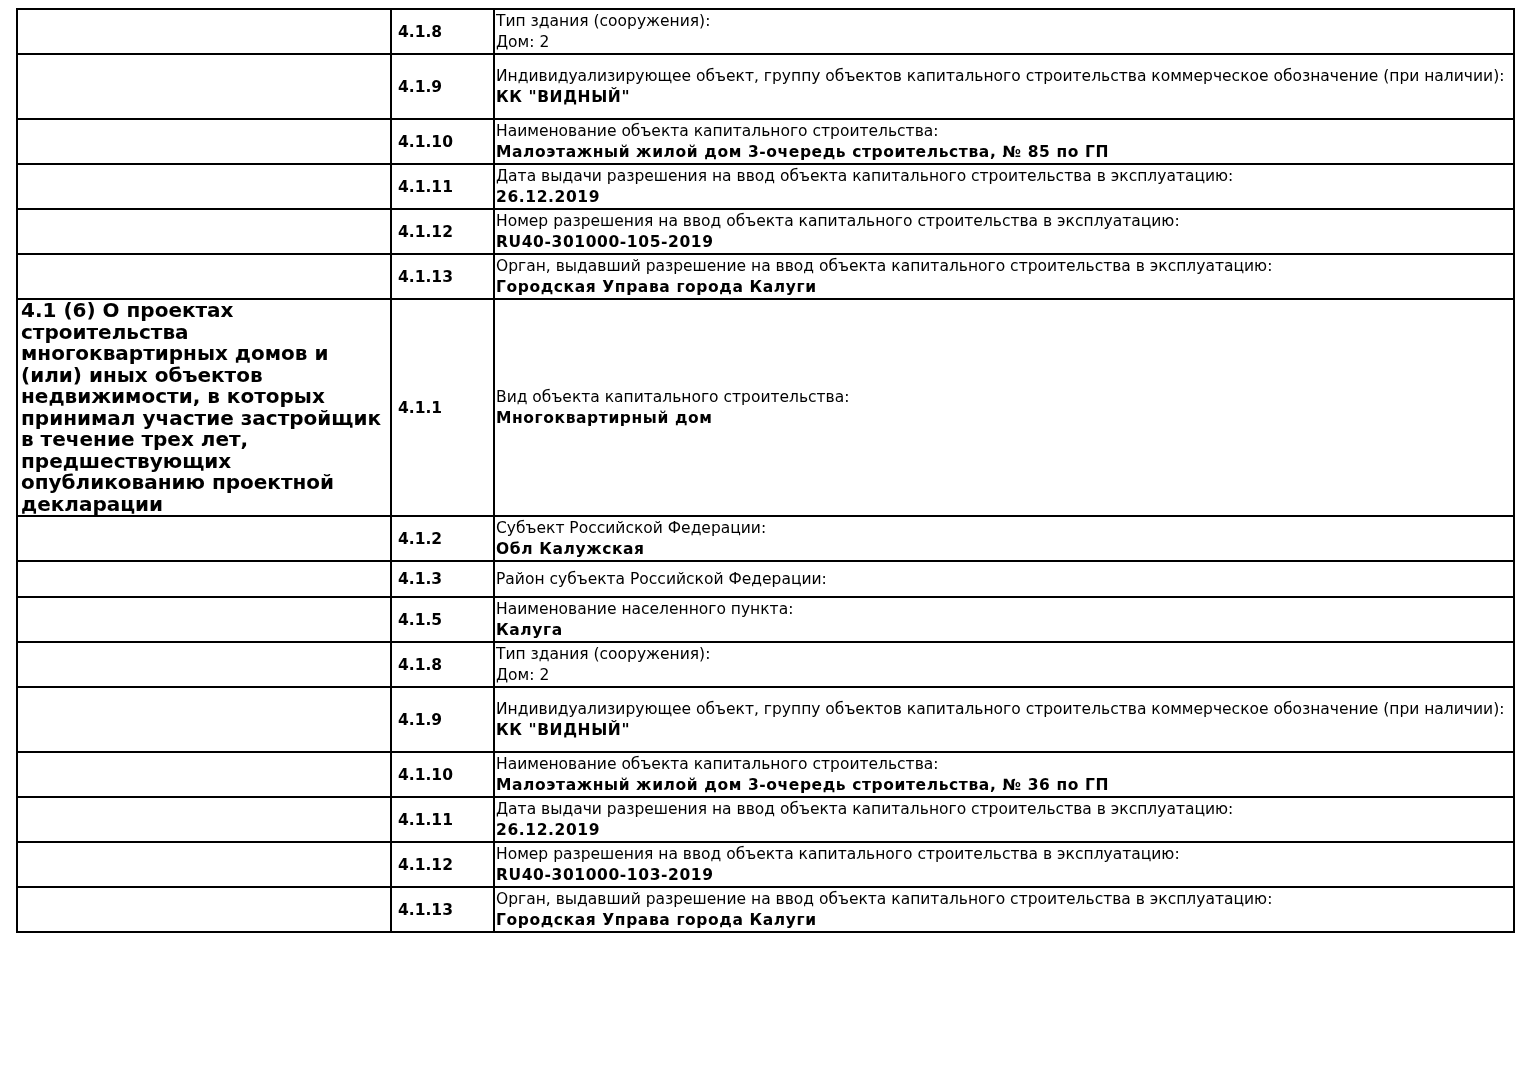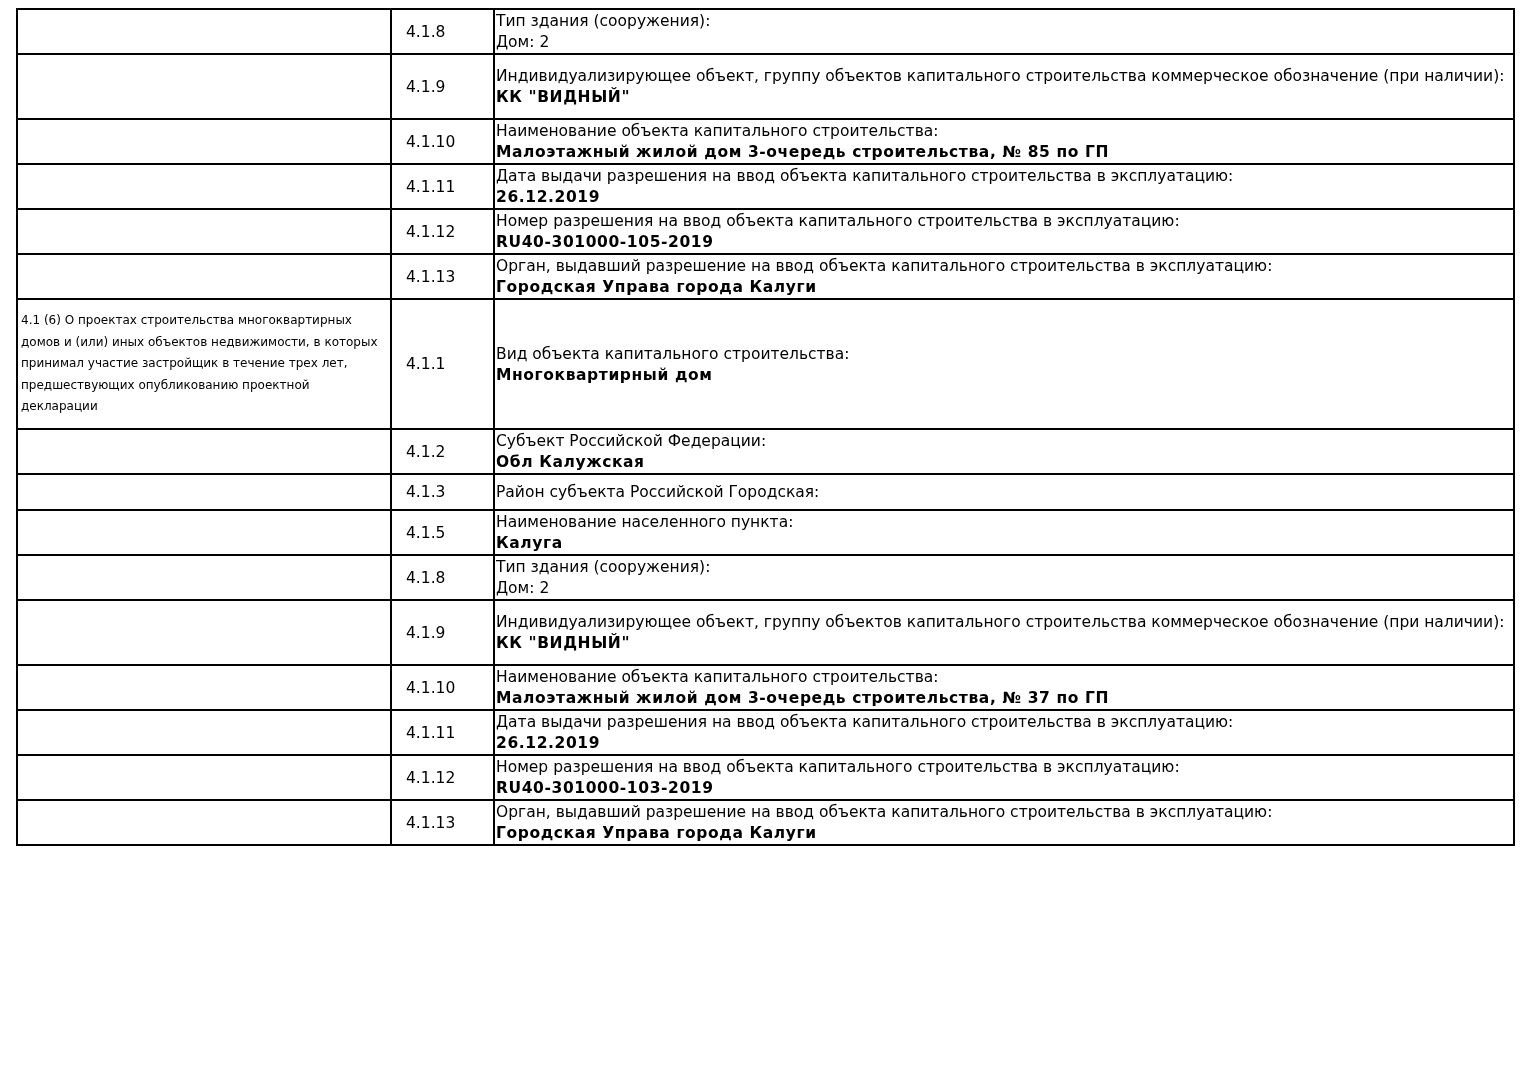--- a/index.html
+++ b/index.html
@@ -24,26 +24,28 @@
     table-layout: fixed;
   }
   .doc-table td {
     border: 2px solid #000000;
     vertical-align: middle;
     overflow: hidden;
     word-wrap: break-word;
   }
   td.col-section {
     padding: 0 3px;
-    font-size: 12px;
+    font-size: 20px;
     line-height: 21.5px;
+    font-weight: bold;
   }
   td.col-item {
-    padding: 0 14px;
+    padding: 0 6px;
     font-size: 15.5px;
+    font-weight: bold;
   }
   td.col-content {
     padding: 1px 5px 0 1px;
     font-size: 15.5px;
     line-height: 21px;
   }
   .field-label { font-weight: normal; }
   .field-value { font-weight: normal; }
   .field-value.value-bold {
     font-weight: bold;
@@ -157,21 +159,21 @@
     </td>
   </tr>
       <tr style="height: 36px; margin-top: 40px;">
     <td class="col-section">
       <div class="section-text"></div>
     </td>
     <td class="col-item">
       <span>4.1.3</span>
     </td>
     <td class="col-content">
-      <div class="field-label">Район субъекта Российской Городская:</div>
+      <div class="field-label">Район субъекта Российской Федерации:</div>
 
     </td>
   </tr>
       <tr style="height: 45px;">
     <td class="col-section">
       <div class="section-text"></div>
     </td>
     <td class="col-item">
       <span>4.1.5</span>
     </td>
@@ -206,21 +208,21 @@
   </tr>
       <tr style="height: 45px;">
     <td class="col-section">
       <div class="section-text"></div>
     </td>
     <td class="col-item">
       <span>4.1.10</span>
     </td>
     <td class="col-content">
       <div class="field-label">Наименование объекта капитального строительства:</div>
-      <div class="field-value value-bold">Малоэтажный жилой дом 3-очередь строительства, № 37 по ГП</div>
+      <div class="field-value value-bold">Малоэтажный жилой дом 3-очередь строительства, № 36 по ГП</div>
     </td>
   </tr>
       <tr style="height: 45px;">
     <td class="col-section">
       <div class="section-text"></div>
     </td>
     <td class="col-item">
       <span>4.1.11</span>
     </td>
     <td class="col-content">

